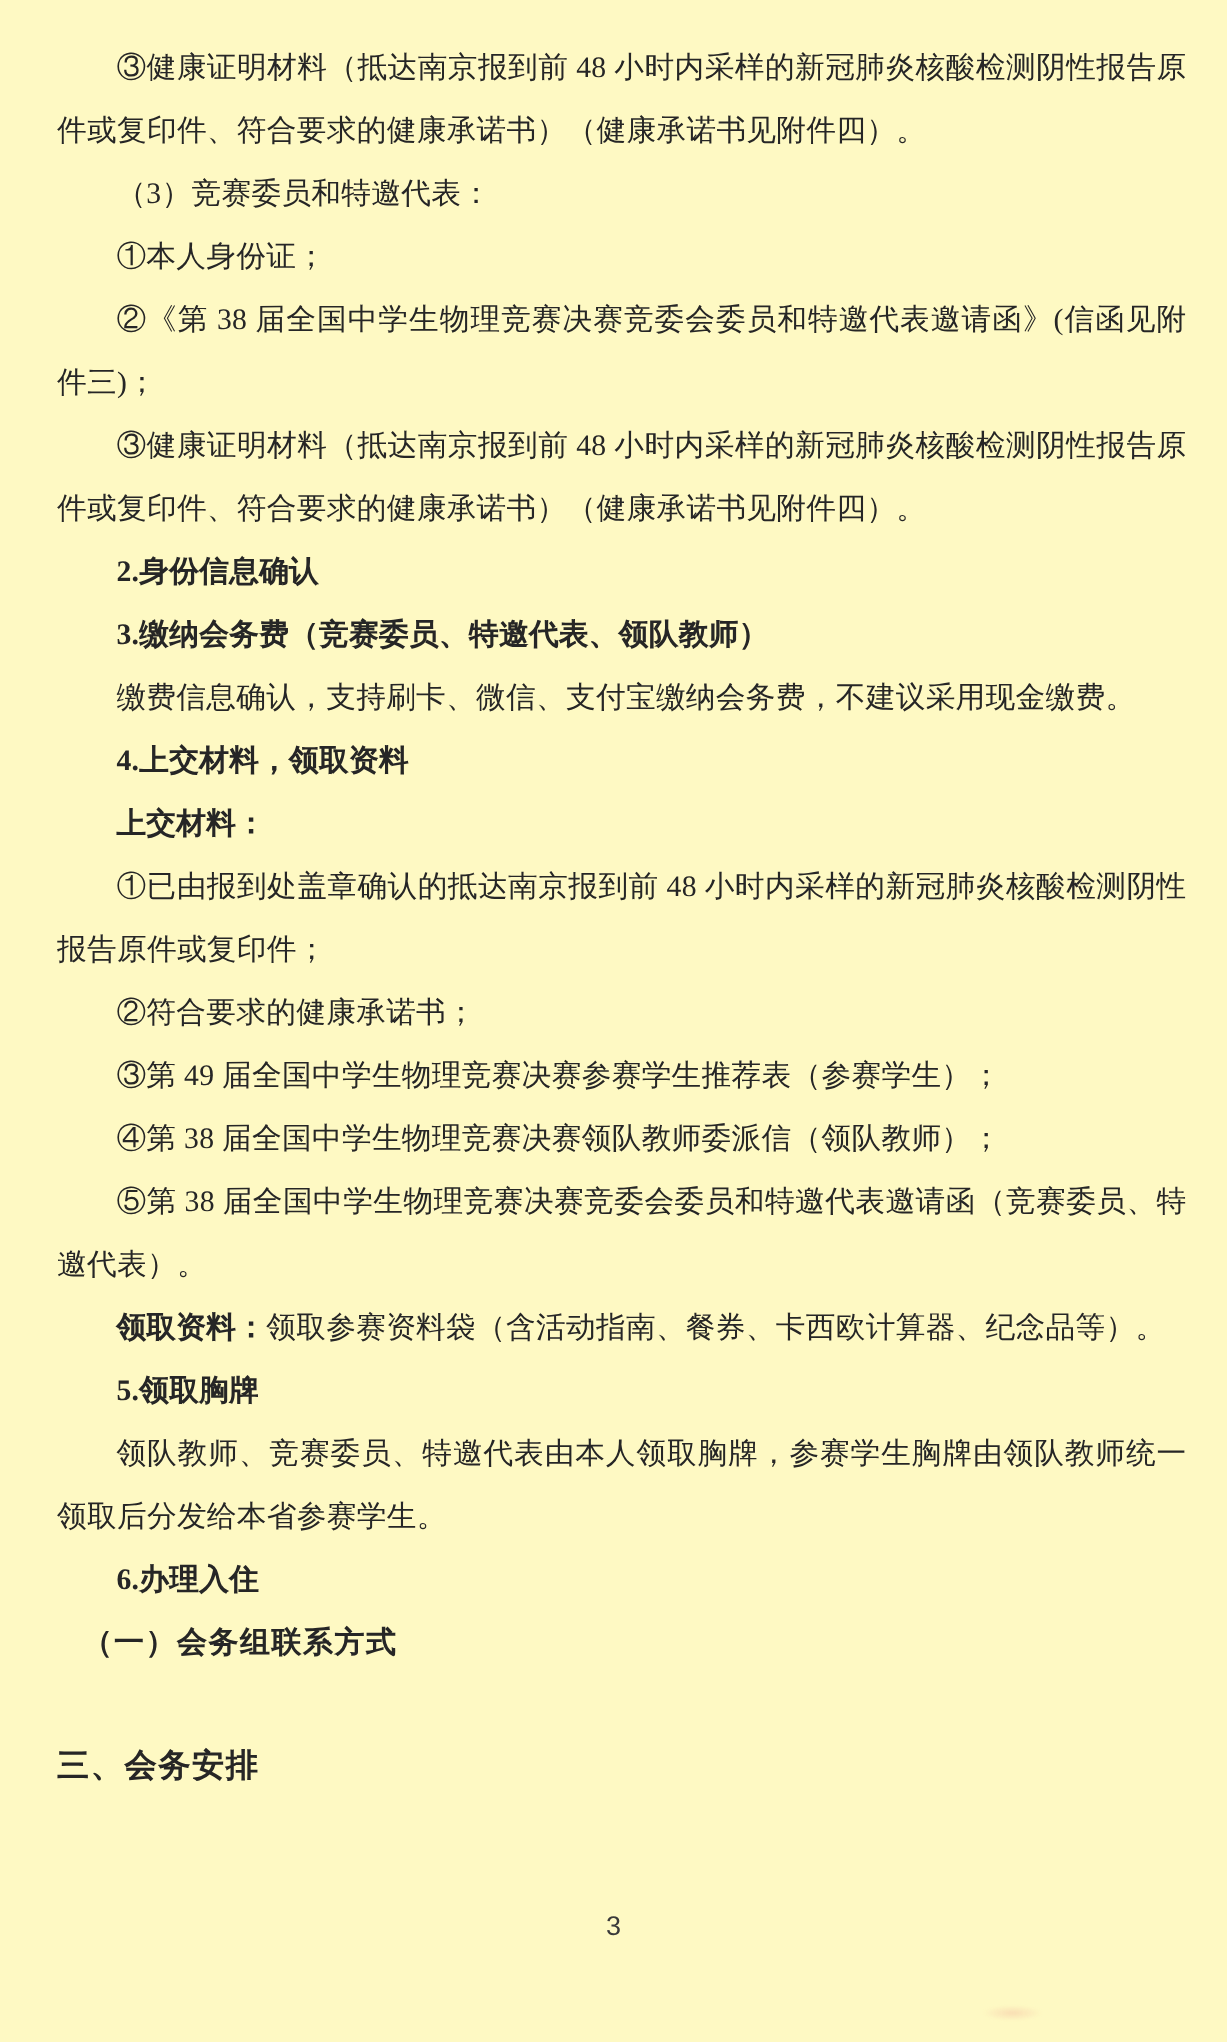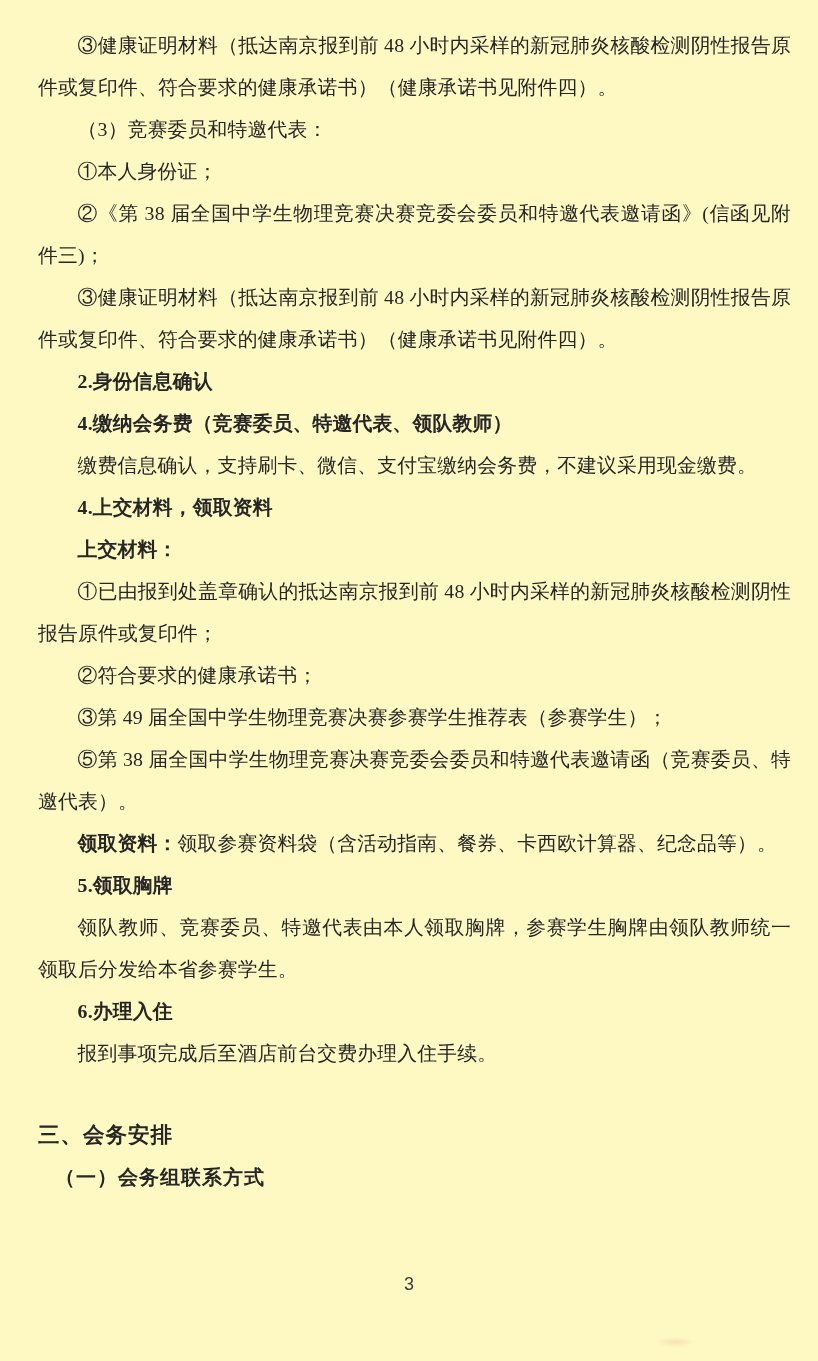--- a/index.html
+++ b/index.html
@@ -70,31 +70,31 @@
 <body>
 
 <div class="page">
   <div class="content">
       <p class="para body"><span>③健康证明材料（抵达南京报到前 48 小时内采样的新冠肺炎核酸检测阴性报告原件或复印件、符合要求的健康承诺书）（健康承诺书见附件四）。</span></p>
       <p class="para body"><span>（3）竞赛委员和特邀代表：</span></p>
       <p class="para body"><span>①本人身份证；</span></p>
       <p class="para body"><span>②《第 38 届全国中学生物理竞赛决赛竞委会委员和特邀代表邀请函》(信函见附件三)；</span></p>
       <p class="para body"><span>③健康证明材料（抵达南京报到前 48 小时内采样的新冠肺炎核酸检测阴性报告原件或复印件、符合要求的健康承诺书）（健康承诺书见附件四）。</span></p>
       <p class="para heading"><span>2.身份信息确认</span></p>
-      <p class="para heading"><span>4.缴纳会务费（竞赛委员、特邀代表、领队教师）</span></p>
+      <p class="para heading"><span>3.缴纳会务费（竞赛委员、特邀代表、领队教师）</span></p>
       <p class="para body"><span>缴费信息确认，支持刷卡、微信、支付宝缴纳会务费，不建议采用现金缴费。</span></p>
       <p class="para heading"><span>4.上交材料，领取资料</span></p>
       <p class="para heading"><span>上交材料：</span></p>
       <p class="para body"><span>①已由报到处盖章确认的抵达南京报到前 48 小时内采样的新冠肺炎核酸检测阴性报告原件或复印件；</span></p>
       <p class="para body"><span>②符合要求的健康承诺书；</span></p>
       <p class="para body"><span>③第 49 届全国中学生物理竞赛决赛参赛学生推荐表（参赛学生）；</span></p>
+      <p class="para body"><span>④第 38 届全国中学生物理竞赛决赛领队教师委派信（领队教师）；</span></p>
       <p class="para body"><span>⑤第 38 届全国中学生物理竞赛决赛竞委会委员和特邀代表邀请函（竞赛委员、特邀代表）。</span></p>
       <p class="para body"><span class="bold">领取资料：</span><span>领取参赛资料袋（含活动指南、餐券、卡西欧计算器、纪念品等）。</span></p>
       <p class="para heading"><span>5.领取胸牌</span></p>
       <p class="para body"><span>领队教师、竞赛委员、特邀代表由本人领取胸牌，参赛学生胸牌由领队教师统一领取后分发给本省参赛学生。</span></p>
       <p class="para heading"><span>6.办理入住</span></p>
-      <p class="para body"><span>报到事项完成后至酒店前台交费办理入住手续。</span></p>
+      <p class="para sub"><span>（一）会务组联系方式</span></p>
       <p class="para major"><span>三、会务安排</span></p>
-      <p class="para sub"><span>（一）会务组联系方式</span></p>
     </div>
   <div class="page-number">3</div>
   <div class="scan-artifact"></div>
 </div>
 
 </body></html>

